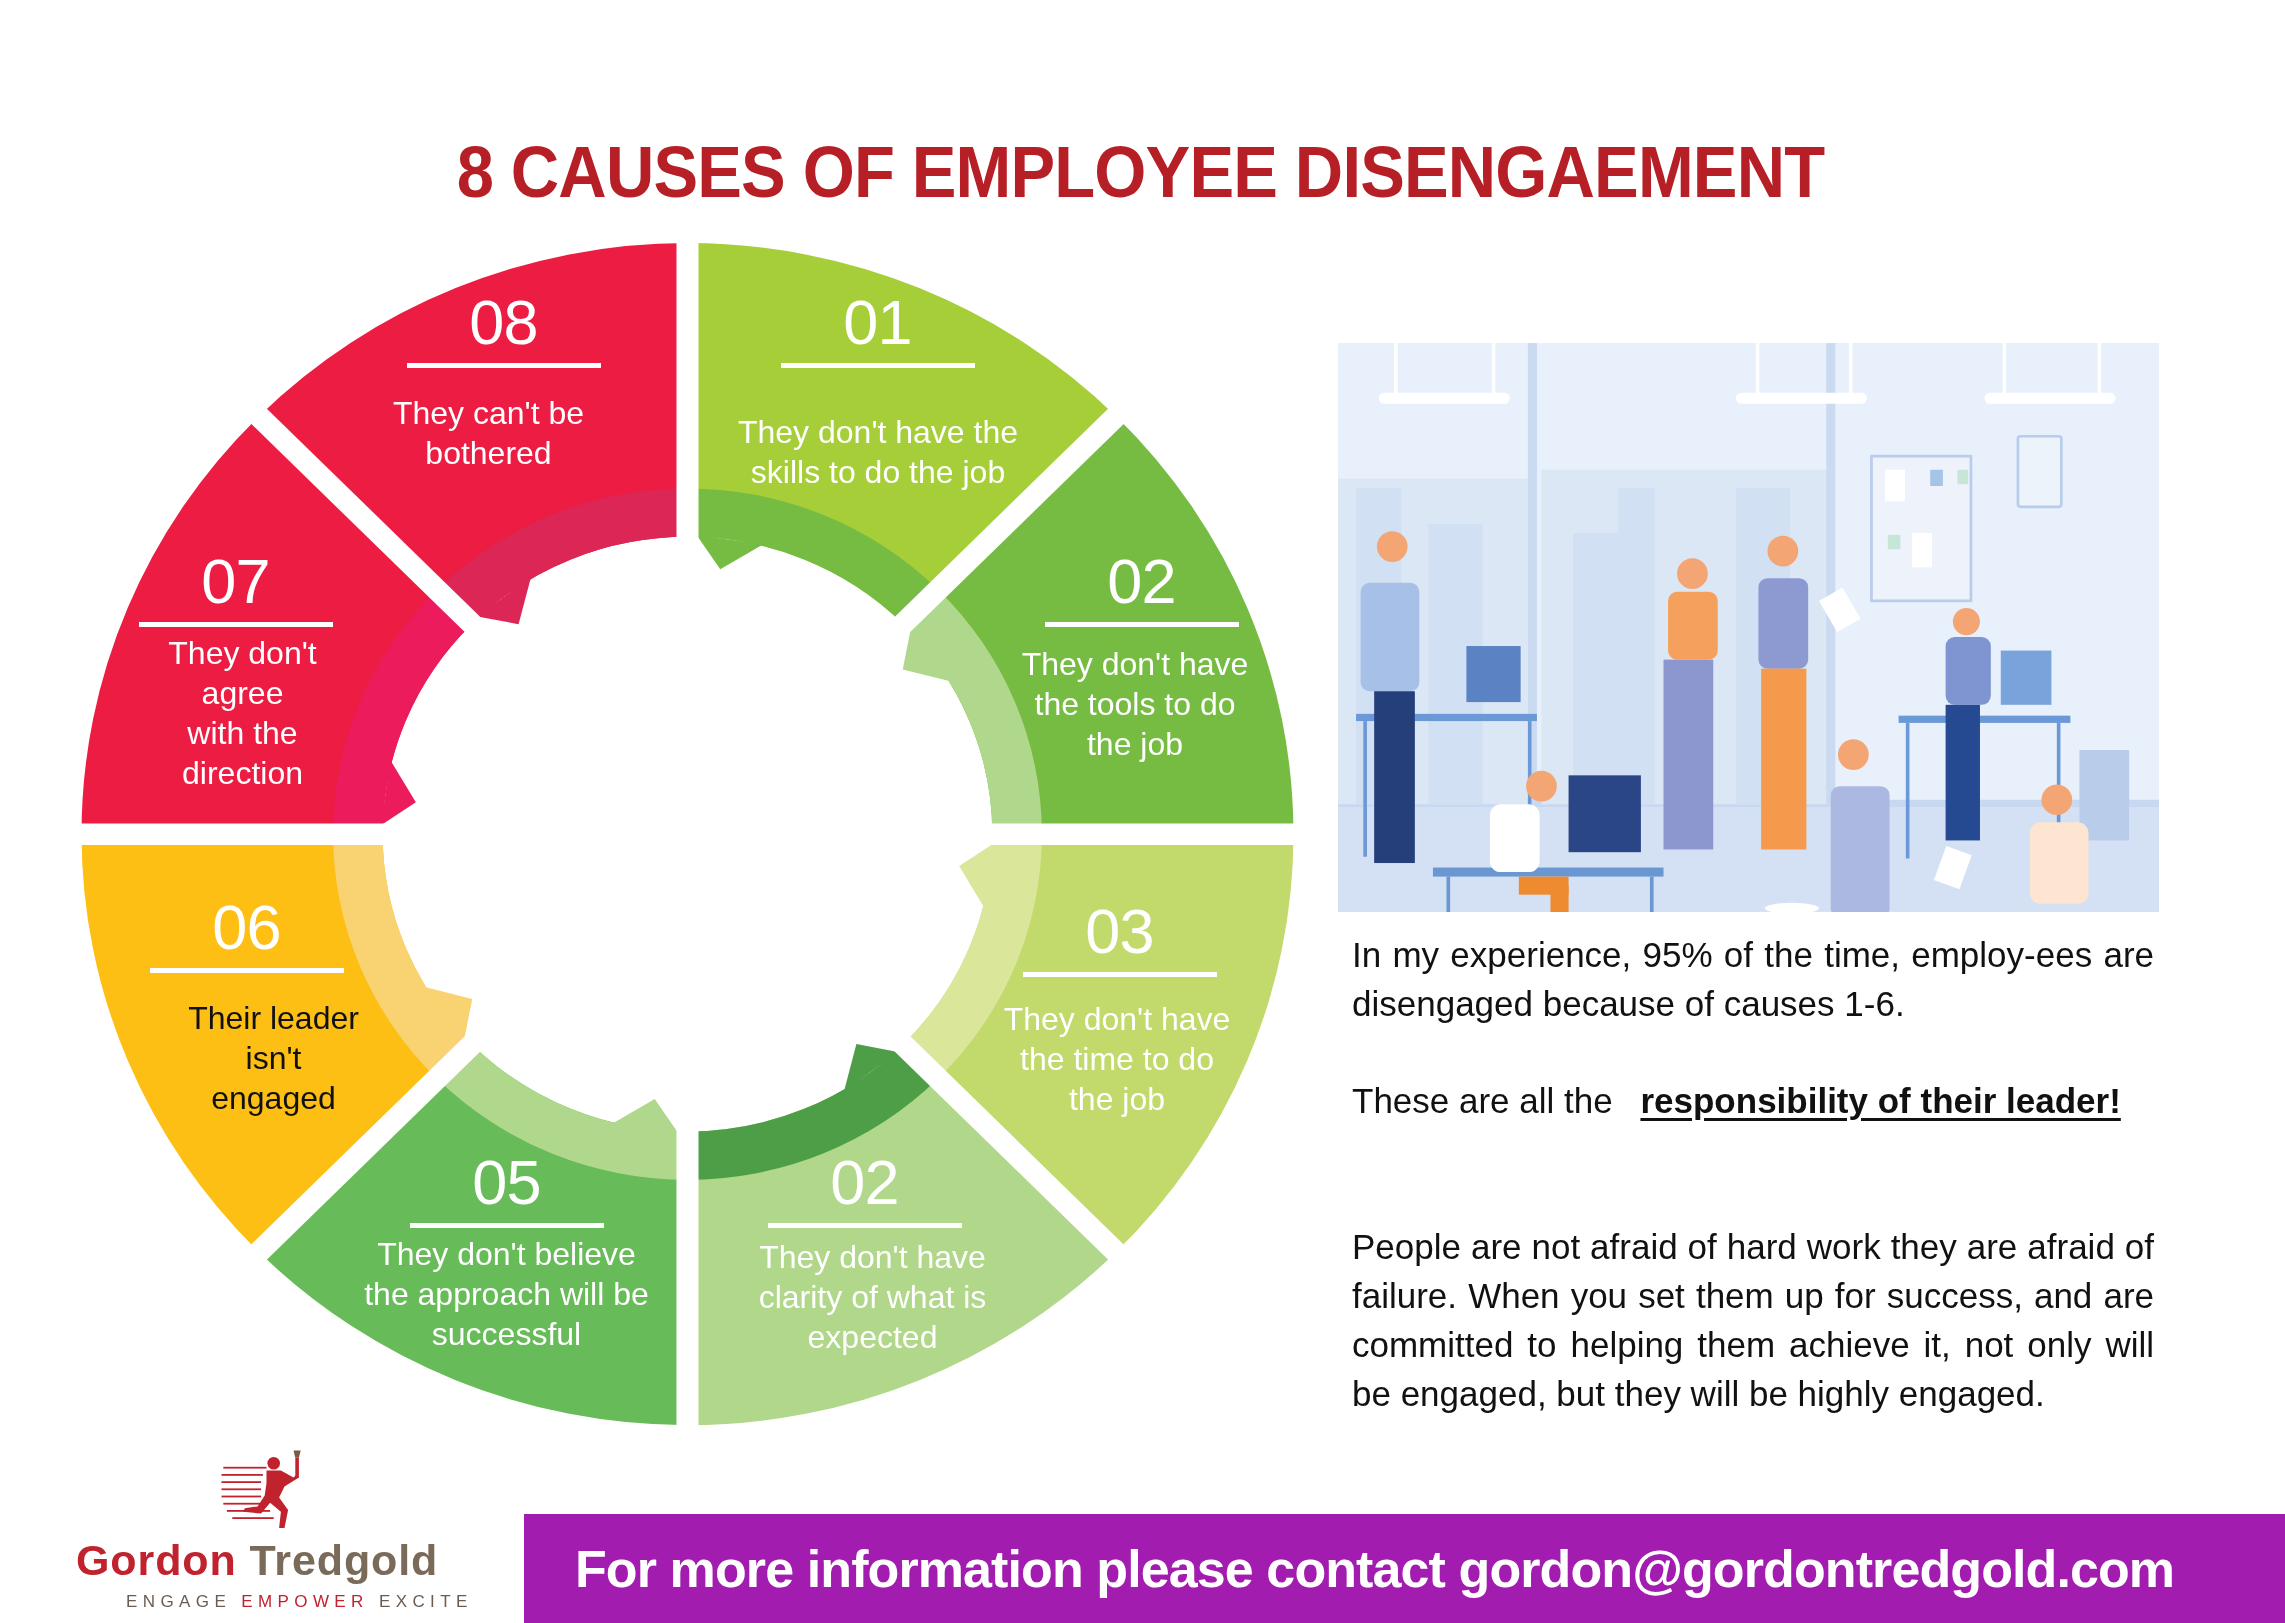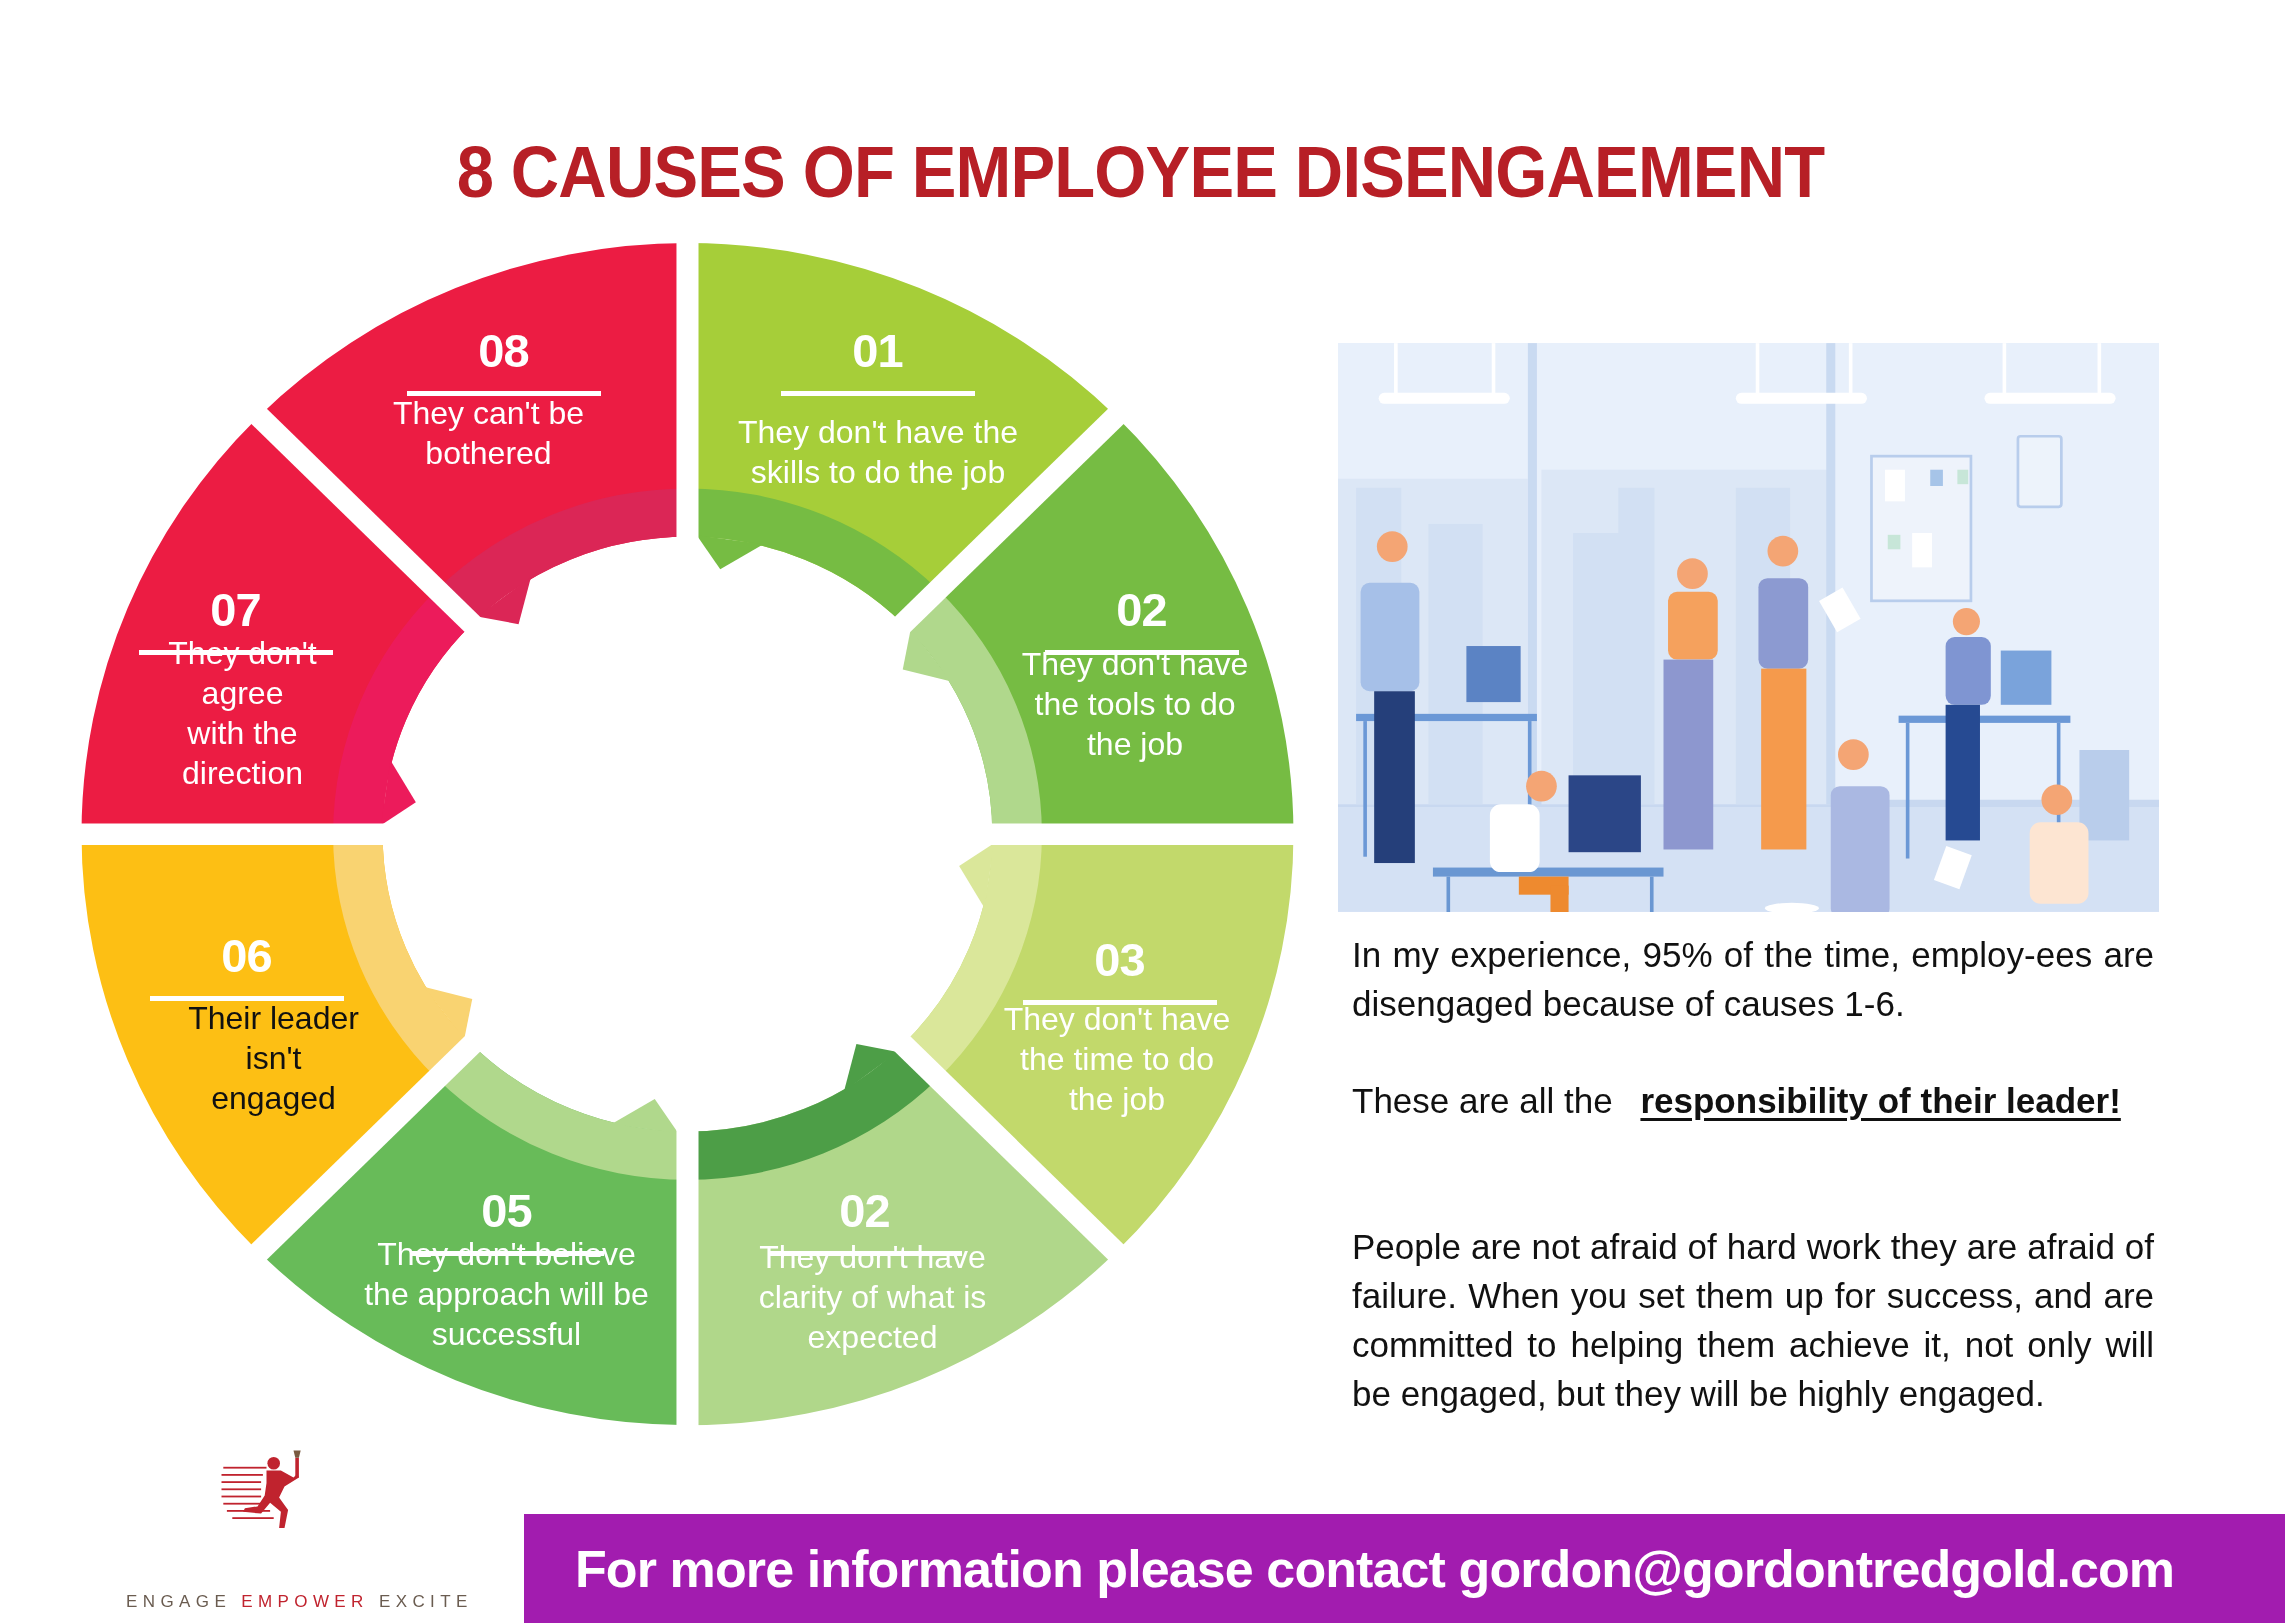--- a/index.html
+++ b/index.html
@@ -1,20 +1,20 @@
 <!DOCTYPE html>
 <html style="font-size:14.5px"><head>
 <meta charset="utf-8">
 <style>
   html, body { margin:0; padding:0; background:#ffffff; }
   body { width:2285px; height:1624px; position:relative; overflow:hidden; font-family:"Liberation Sans", sans-serif; }
   .title { position:absolute; left:0; width:2285px; top:83px; text-align:center; color:#b71f26; font-weight:bold; font-size:72px; letter-spacing:-0.9px; transform:scaleX(0.93); transform-origin:1142px 0; margin-left:-1.8px; }
   .wheel { position:absolute; left:0; top:0; width:2285px; height:1624px; }
   .seg-label { position:absolute; text-align:center; color:#ffffff; }
-  .seg-num { font-weight:bold; font-size:47px; line-height:63px; letter-spacing:-0.9px;margin-top:28px; }
+  .seg-num { font-weight:normal; font-size:63px; line-height:63px; letter-spacing:-0.9px; }
   .seg-rule { height:4.5px; background:#ffffff; margin:9px auto 18px auto; }
   .seg-text { font-size:32px; line-height:40px; }
   .seg-label.dark .seg-text { color:#111111; }
   .illustration { position:absolute; left:1338px; top:343px; width:821px; height:569px; background:#e6eefa; overflow:hidden; }
   .body-text { position:absolute; left:1352px; width:802px; color:#111111; font-size:35px; line-height:49px; text-align:justify; }
   .body-text u { text-underline-offset:5.4px;margin-left:18px; }
   .logo { position:absolute; left:54px; top:1447px; width:470px; height:172px; }
   .logo-name { position:absolute; left:22px; top:89px; font-weight:bold; font-size:43px; letter-spacing:0.9px; white-space:nowrap; }
   .logo-name .first { color:#c0232e; }
   .logo-name .last { color:#7a6a5a; }
@@ -252,19 +252,23 @@
       <rect x="0" y="54" width="44" height="2"></rect>
       <rect x="2" y="62" width="46" height="2"></rect>
       <rect x="6" y="70" width="48" height="2"></rect>
       <rect x="12" y="78" width="46" height="2"></rect>
       <circle cx="58" cy="18" r="7"></circle>
       <path d="M50 26 L66 26 L80 34 L84 30 L86 34 L70 44 L64 56 L74 70 L70 90 L64 90 L66 72 L54 62 L44 74 L24 72 L26 68 L40 66 L48 54 L50 40 Z"></path>
       <rect x="82" y="12" width="4" height="22"></rect>
       <path d="M80 4 L88 4 L86 12 L82 12 Z" fill="#7a5a40"></path>
     </g>
   </svg>
+  <div class="logo-name">
+    <span class="first">Gordon</span>
+    <span class="last">Tredgold</span>
+  </div>
   <div class="logo-tag"><span>ENGAGE </span><span class="mid">EMPOWER</span><span> EXCITE</span></div>
 </div>
 
 <div class="footer-bar">
   <div class="footer-text">For more information please contact gordon@gordontredgold.com</div>
 </div>
 
 
 </body></html>

